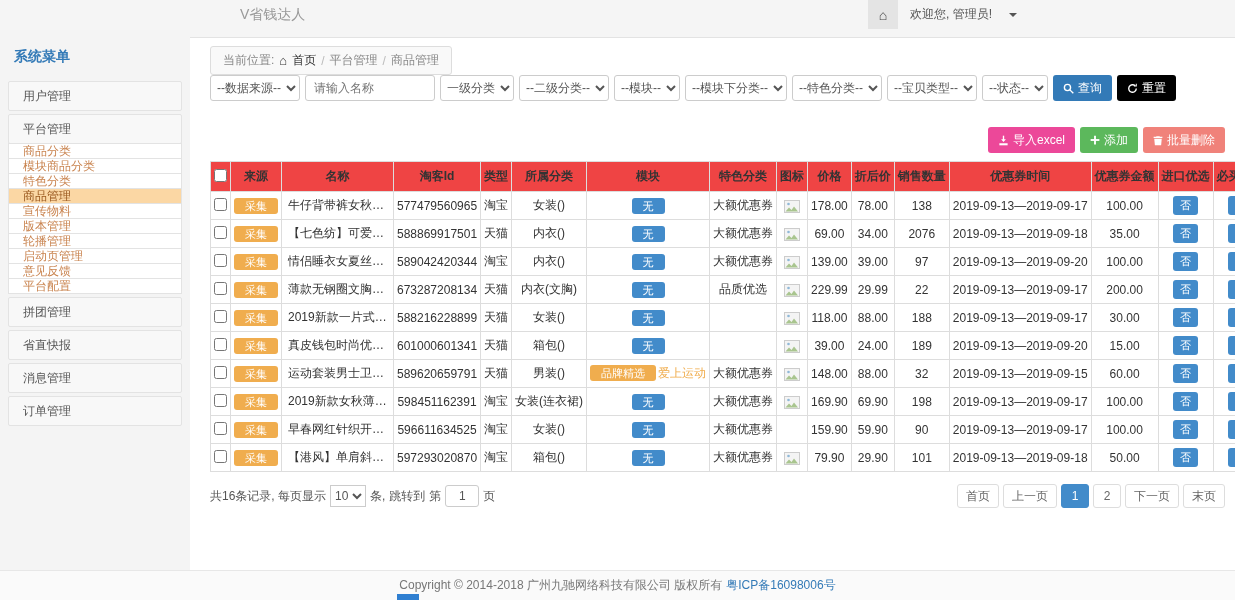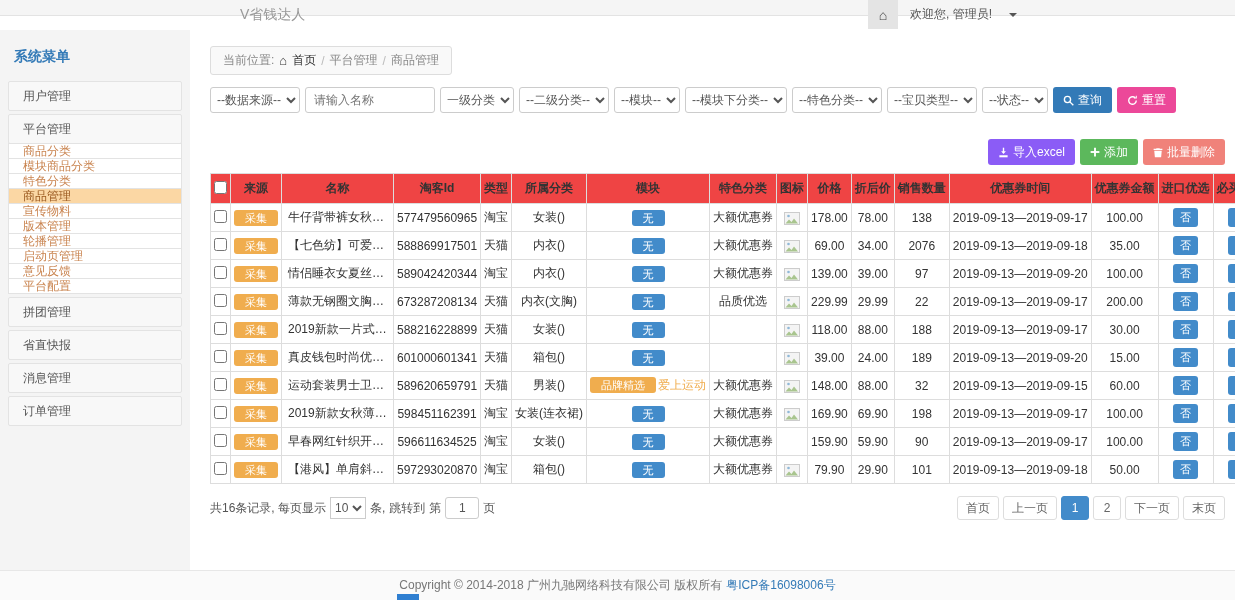--- a/index.html
+++ b/index.html
@@ -1,49 +1,49 @@
 <!DOCTYPE html>
 <html><head>
 <meta charset="utf-8">
 <style>
   *{box-sizing:border-box;margin:0;padding:0}
   html,body{width:1235px;height:600px}
   body{font-family:"Liberation Sans","DejaVu Sans",sans-serif;font-size:12px;color:#333;background:#fff;position:relative;overflow:hidden}
 
   
-  .topbar{position:absolute;top:0;left:0;right:0;height:16px;background:#f5f5f5;border-bottom:1px solid #e3e3e3}
+  .topbar{position:absolute;top:0;left:0;right:0;height:38px;background:#f5f5f5;border-bottom:1px solid #e3e3e3}
   .brand{position:absolute;left:240px;top:0;line-height:29px;font-size:14px;color:#999}
   .topbar-right{position:absolute;left:868px;top:0;height:29px;display:flex;align-items:stretch}
   .home-btn{width:30px;background:#e4e4e4;display:flex;align-items:center;justify-content:center;color:#444;font-size:14px;cursor:pointer}
   .welcome{display:flex;align-items:center;padding:0 12px;color:#555;gap:17px;cursor:pointer}
   .caret{width:0;height:0;border-left:4px solid transparent;border-right:4px solid transparent;border-top:4px solid #555}
 
   
   .sidebar{position:absolute;top:30px;left:0;width:190px;bottom:30px;background:#f4f4f4;padding:8px 8px 0;overflow:hidden}
   .sidebar-title{color:#337ab7;font-size:14px;font-weight:bold;padding:10px 6px 12px}
   .menu-item{padding:7px 14px;font-size:12px;line-height:14px;border:1px solid #e3e3e3;background:#f8f8f8;color:#555;border-radius:2px;margin-top:3px;cursor:pointer}
   .menu-item.sub{background:#fff;color:#c9834e;margin-top:-1px;border-radius:0;padding:0 14px}
   .menu-item.sub.active{background:#fbd7a4;color:#9a591f}
 
   
   .content{position:absolute;left:210px;top:30px;width:1015px;bottom:30px}
   .breadcrumb{display:inline-flex;align-items:center;gap:5px;margin-top:16px;padding:5px 12px;border:1px solid #ddd;border-radius:3px;background:#f9f9f9;color:#888}
   .breadcrumb .bc-home-ic{color:#333;font-size:13px}
   .breadcrumb .bc-link{color:#333;text-decoration:none;cursor:pointer}
   .breadcrumb .sep{color:#bbb}
 
-  .filter-bar{display:flex;align-items:flex-end;gap:5px;margin-top:12px;flex-wrap:nowrap}
+  .filter-bar{display:flex;align-items:flex-end;gap:5px;flex-wrap:nowrap}
   .contents{display:contents}
   select.f-select{height:26px;border:1px solid #ccc;border-radius:3px;background:#fff;color:#555;font-size:12px;padding:0 2px}
   input.f-input{height:26px;width:130px;border:1px solid #ccc;border-radius:3px;padding:0 8px;font-size:12px;color:#555}
 
   .btn{display:inline-flex;align-items:center;gap:4px;height:26px;padding:0 10px;border:none;border-radius:3px;color:#fff;font-size:12px;cursor:pointer;white-space:nowrap}
   .btn-primary{background:#337ab7}
-  .btn-info{background:#ec4899}
-  .btn-teal{background:#8b5cf6}
+  .btn-info{background:#000000}
+  .btn-teal{background:#ec4899}
   .btn-success{background:#5cb85c}
   .btn-danger-light{background:#f0827a}
   .action-bar{display:flex;justify-content:flex-end;gap:5px;margin-top:26px}
 
   table.grid{width:100%;border-collapse:collapse;margin-top:8px;table-layout:auto}
   .grid th,.grid td{border:1px solid #ddd;padding:4px 3px;text-align:center;white-space:nowrap;font-size:12px}
   .grid th{font-weight:bold;color:#333;padding:6px 3px;background:#ef4444}
   .grid td.cell-name{max-width:112px;overflow:hidden;text-overflow:ellipsis;text-align:left;padding-left:6px}
 
   .badge{display:inline-block;padding:1px 11px;border-radius:3px;color:#fff;font-size:11px;line-height:14px}

